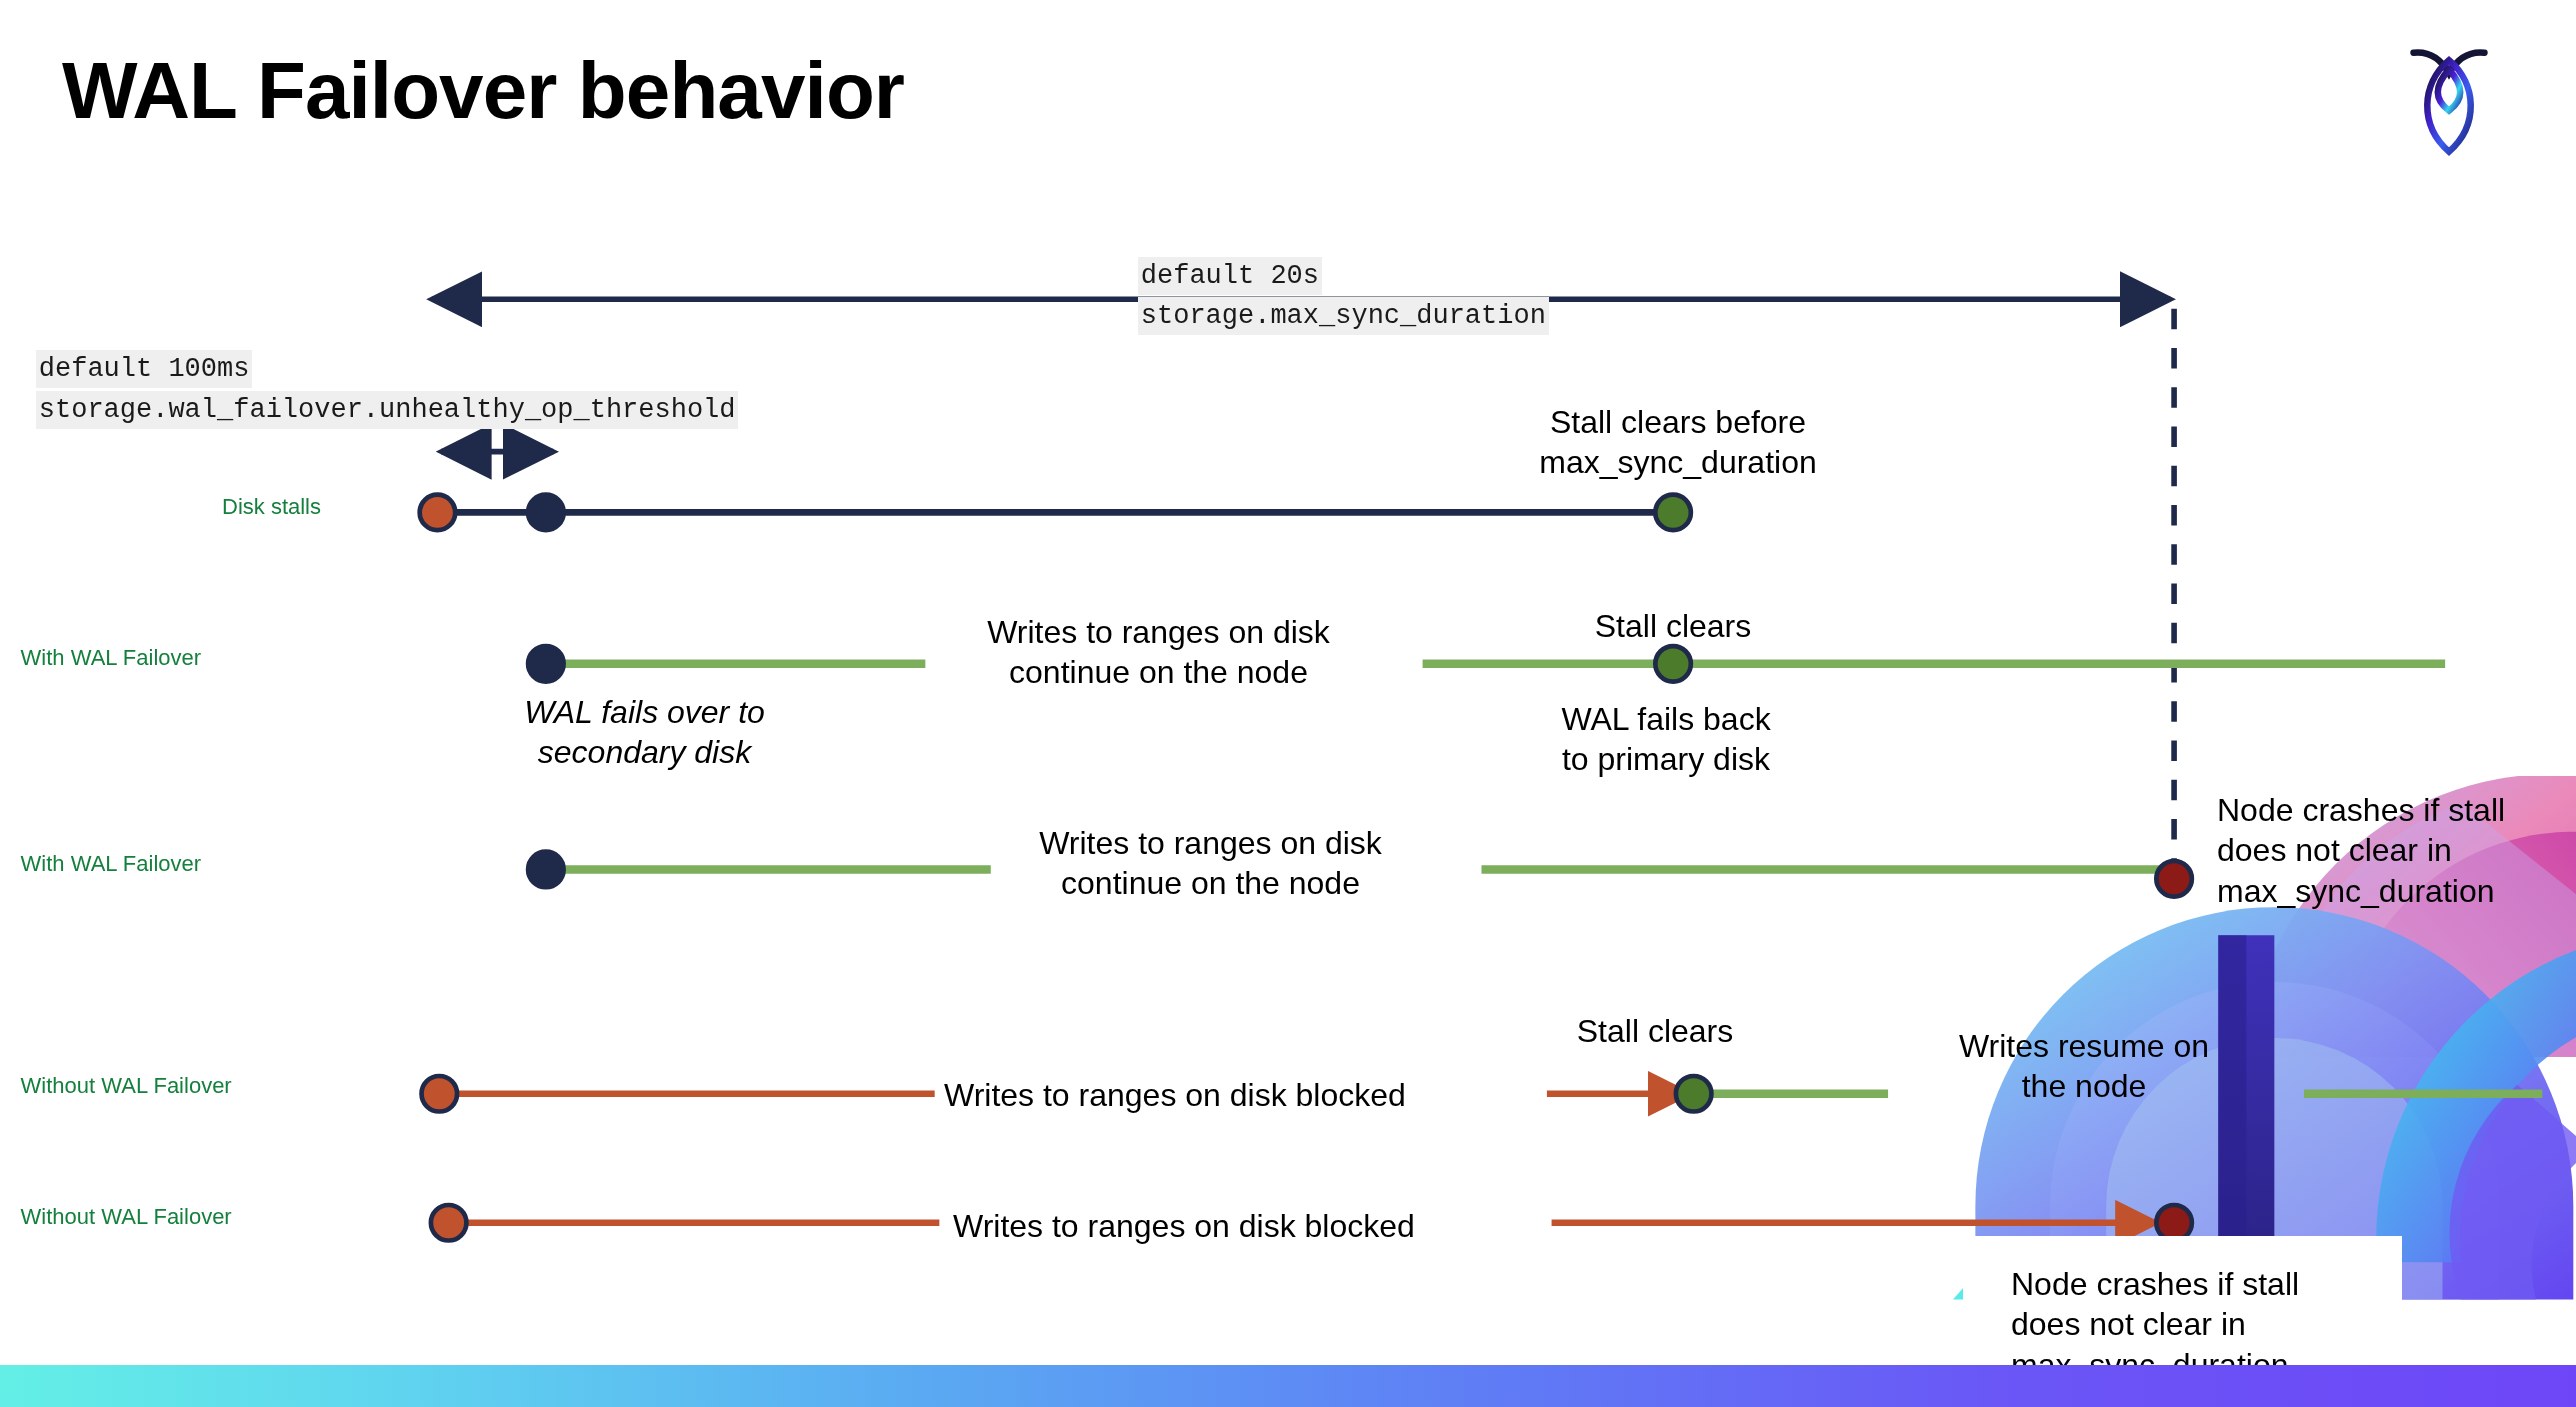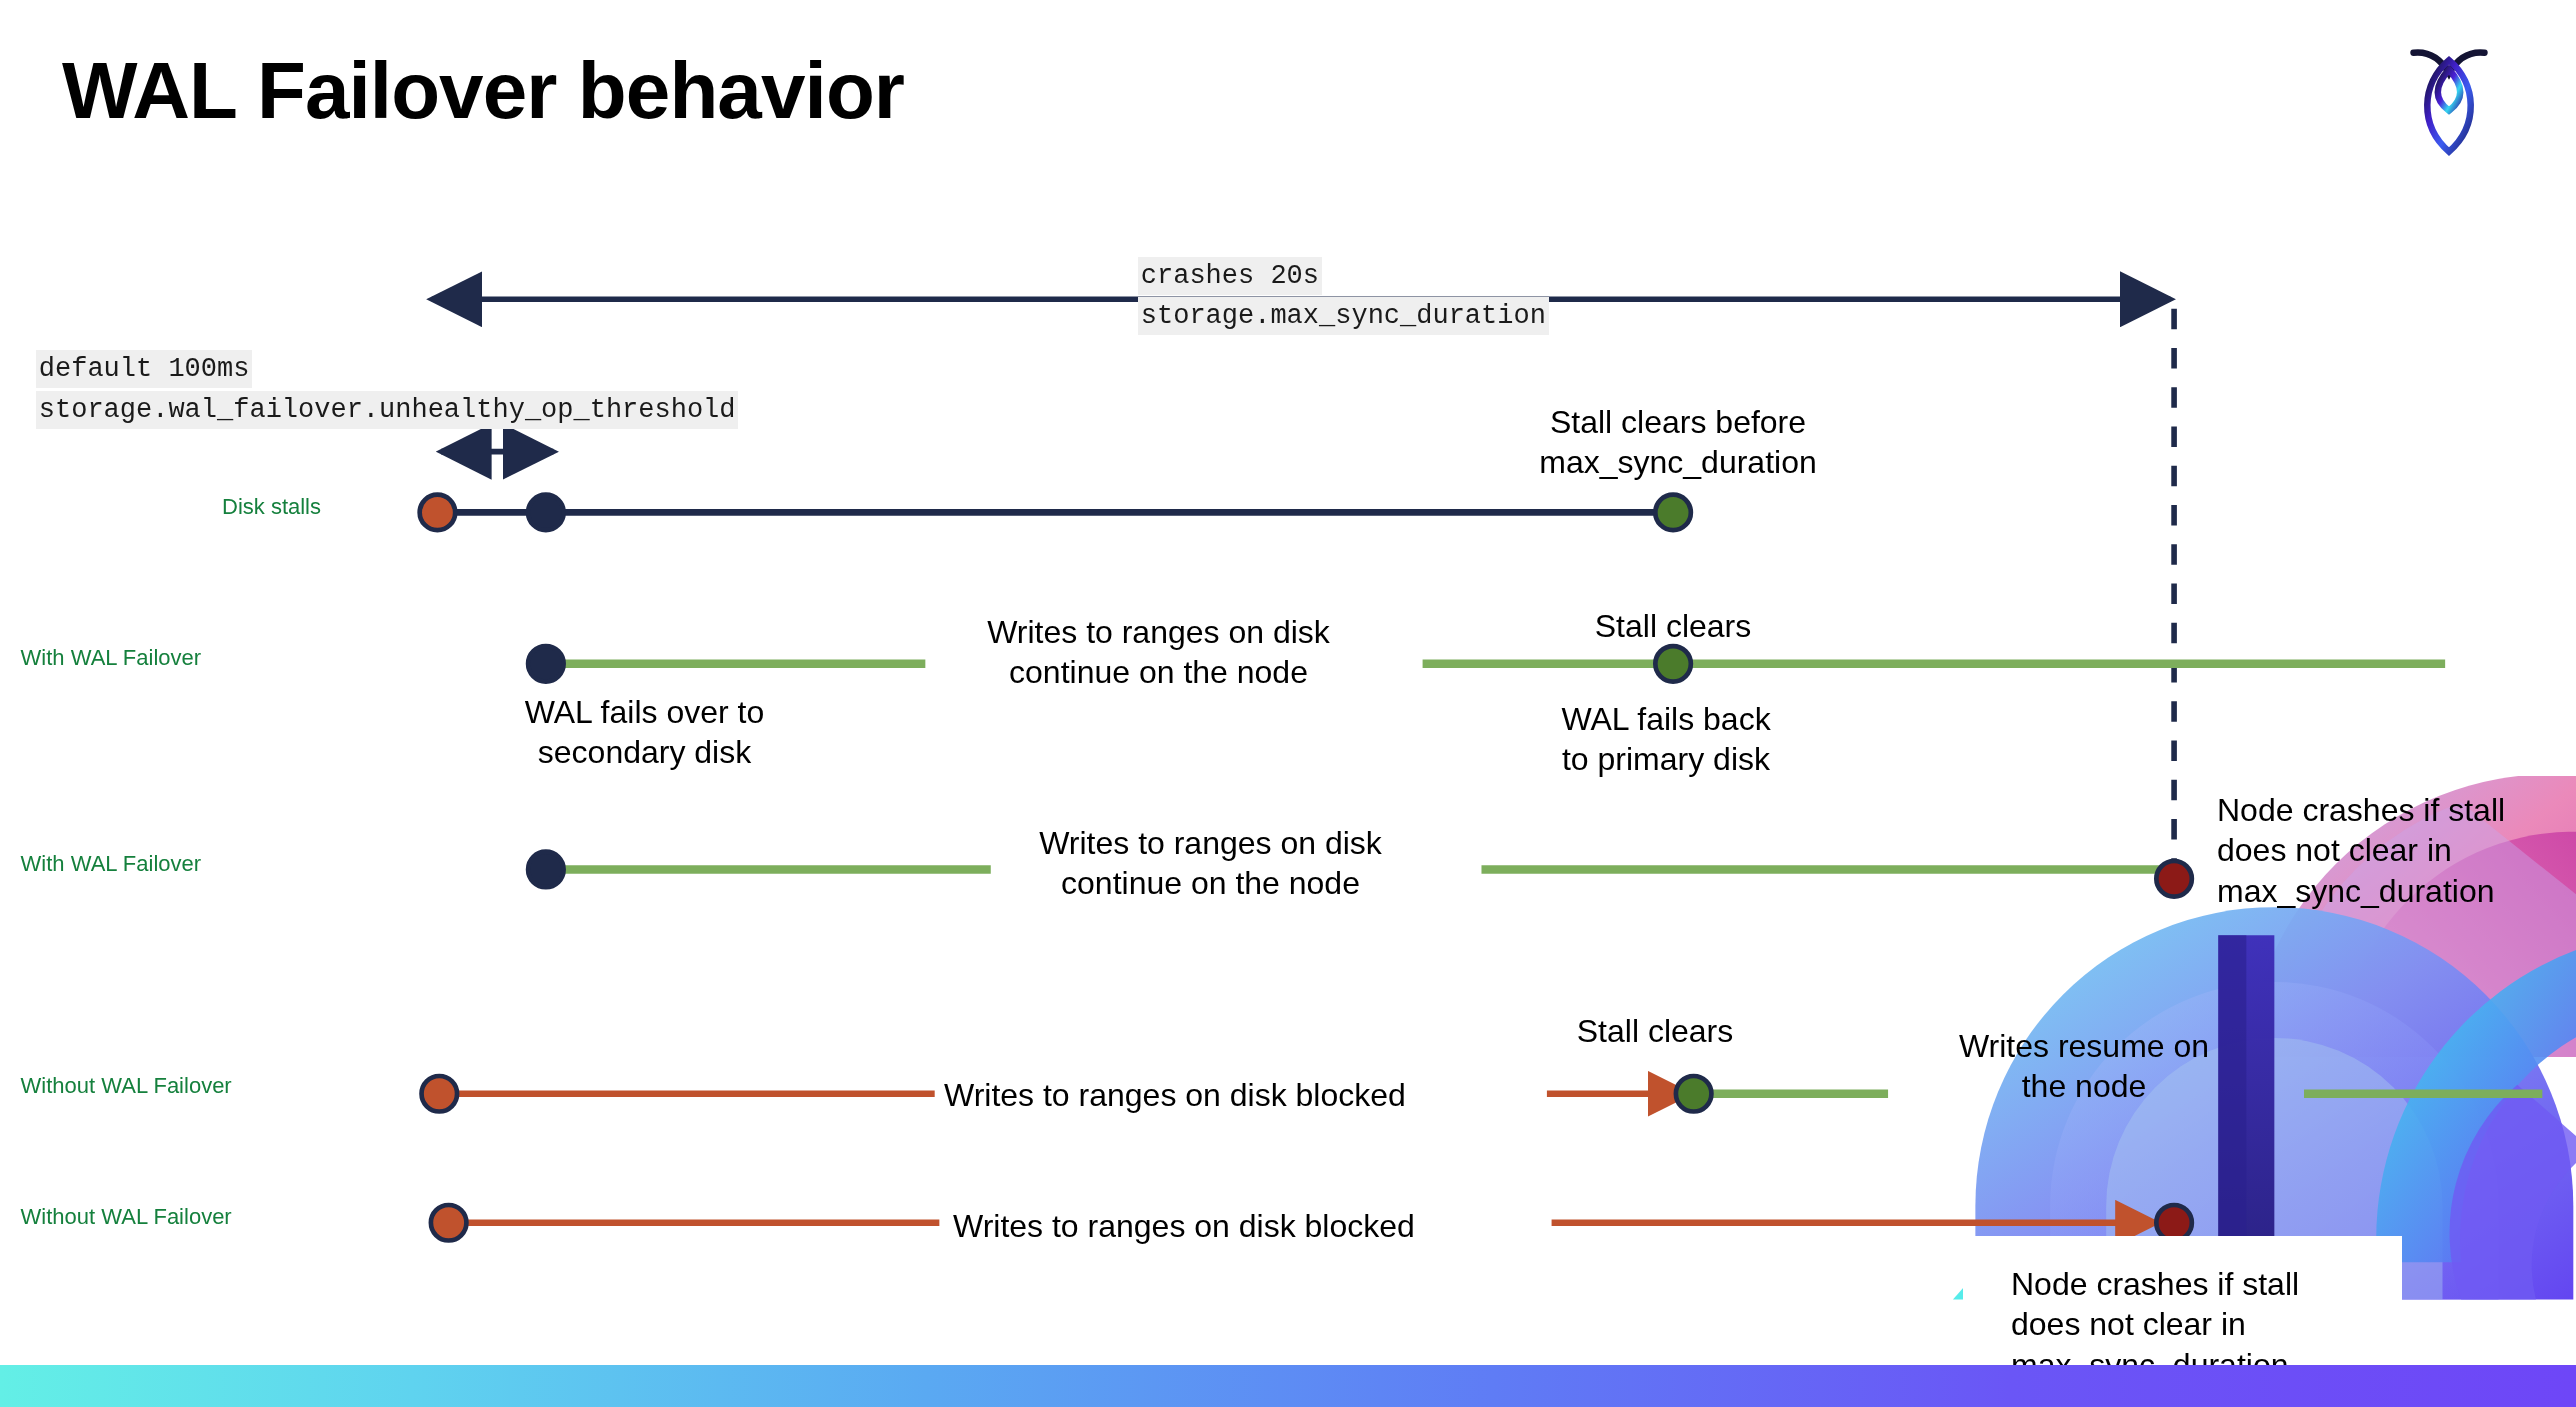--- a/index.html
+++ b/index.html
@@ -172,39 +172,39 @@
     <g>
       <line x1="480" y1="1308" x2="1005" y2="1308" stroke="#C0522D" stroke-width="7"></line>
       <line x1="1660" y1="1308" x2="2305" y2="1308" stroke="#C0522D" stroke-width="7" marker-end="url(#ahOrange)"></line>
       <circle cx="480" cy="1308" r="19" fill="#C0522D" stroke="#1F2A4A" stroke-width="5"></circle>
       <circle cx="2326" cy="1308" r="19" fill="#8C1A17" stroke="#1F2A4A" stroke-width="5"></circle>
     </g>
   </svg>
 
   <div id="lastcard"></div>
 
-  <div class="code" style="left:1138px; top:257px;">crashes 20s</div>
+  <div class="code" style="left:1138px; top:257px;">default 20s</div>
   <div class="code" style="left:1138px; top:297px;">storage.max_sync_duration</div>
 
   <div class="code" style="left:36px; top:350px;text-align:right;">default 100ms</div>
   <div class="code" style="left:36px; top:391px;">storage.wal_failover.unhealthy_op_threshold</div>
 
   <div class="rowlabel" style="left:222px; top:494px;">Disk stalls</div>
   <div class="rowlabel" style="left:20.6px; top:645px;">With WAL Failover</div>
   <div class="rowlabel" style="left:20.6px; top:851px;">With WAL Failover</div>
   <div class="rowlabel" style="left:20.6px; top:1073px;">Without WAL Failover</div>
   <div class="rowlabel" style="left:20.6px; top:1204px;">Without WAL Failover</div>
 
   <div class="lbl center" style="left:1505px; top:402px; width:346px;">Stall clears before
 max_sync_duration</div>
 
   <div class="lbl center" style="left:939px; top:612px; width:439px;">Writes to ranges on disk
 continue on the node</div>
   <div class="lbl center" style="left:1533px; top:606px; width:280px;">Stall clears</div>
-  <div class="lbl center" style="left:467px; top:692px; width:355px;">WAL fails over to
+  <div class="lbl center" style="left:467px; top:692px; width:355px;font-style:italic;">WAL fails over to
 secondary disk</div>
   <div class="lbl center" style="left:1507px; top:699px; width:318px;">WAL fails  back
 to primary disk</div>
 
   <div class="lbl center" style="left:991px; top:823px; width:439px;">Writes to ranges on disk
 continue on the node</div>
   <div class="lbl left" style="left:2217px; top:790px; width:374px;">Node crashes if stall
 does not clear in
 max_sync_duration</div>
 

